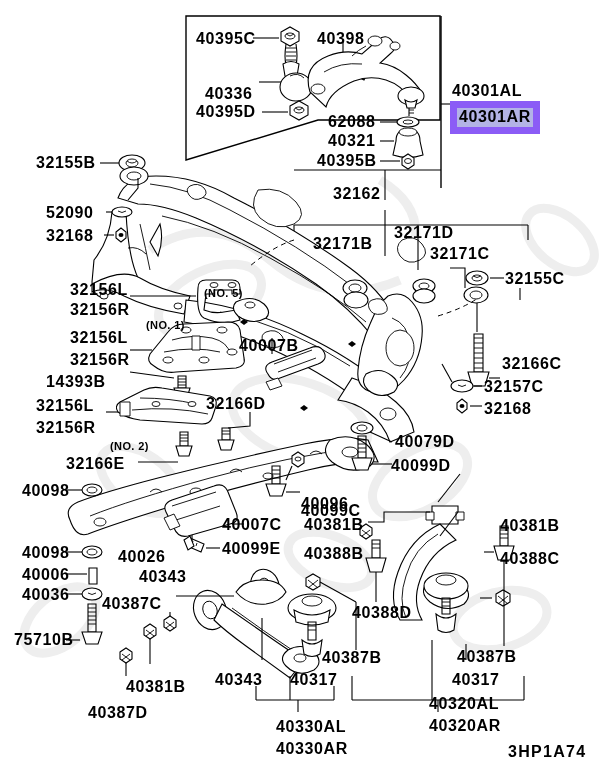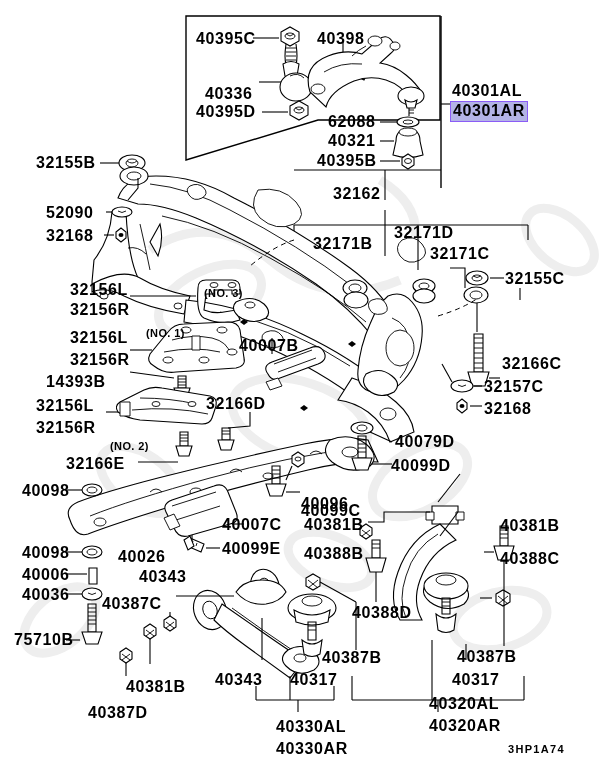--- a/index.html
+++ b/index.html
@@ -14,28 +14,28 @@
     position:absolute;
     font-family:"Liberation Sans","DejaVu Sans",sans-serif;
     font-size:16px;
     font-weight:700;
     color:#000000;
     white-space:nowrap;
     letter-spacing:0.6px;
     line-height:1;
   }
   .lbl.sm{font-size:11px;letter-spacing:0.4px;}
-  .lbl.code{font-size:11px;font-weight:700;letter-spacing:1.3px;}
+  .lbl.code{font-size:16px;font-weight:700;letter-spacing:1.3px;}
   .hl{
     position:absolute;
     font-family:"Liberation Sans","DejaVu Sans",sans-serif;
     font-size:16px;font-weight:700;color:#000;
     white-space:nowrap;letter-spacing:0.6px;line-height:1;
     background:#b3b3e6;
-    border:1px solid #8b5cf6;
+    border:7px solid #8b5cf6;
     padding:1px 2px 2px 2px;
   }
   svg.art{position:absolute;left:0;top:0;width:609px;height:768px;}
   .wm{fill:none;stroke:#eeeeee;stroke-width:9;}
   .ln{fill:none;stroke:#000;stroke-width:1.1;}
   .ln2{fill:none;stroke:#000;stroke-width:1.4;}
   .thin{fill:none;stroke:#000;stroke-width:0.9;}
   .dash{fill:none;stroke:#000;stroke-width:1;stroke-dasharray:5 4;}
   .wht{fill:#ffffff;stroke:#000;stroke-width:1.1;}
   .wht2{fill:#ffffff;stroke:#000;stroke-width:0.9;}
@@ -508,24 +508,24 @@
 
   <div class="lbl" style="left:452px;top:83px">40301AL</div>
   <div class="hl" style="left:450px;top:101px">40301AR</div>
 
   <div class="lbl" style="left:36px;top:155px">32155B</div>
   <div class="lbl" style="left:46px;top:205px">52090</div>
   <div class="lbl" style="left:46px;top:228px">32168</div>
 
   <div class="lbl" style="left:70px;top:282px">32156L</div>
   <div class="lbl" style="left:70px;top:302px">32156R</div>
-  <div class="lbl sm" style="left:204px;top:288px">(NO. 3)</div>
+  <div class="lbl sm" style="left:204px;top:288px">(NO. 5)</div>
 
   <div class="lbl" style="left:70px;top:330px">32156L</div>
-  <div class="lbl sm" style="left:146px;top:328px">(NO. 1)</div>
+  <div class="lbl sm" style="left:146px;top:320px">(NO. 1)</div>
   <div class="lbl" style="left:70px;top:352px">32156R</div>
 
   <div class="lbl" style="left:46px;top:374px">14393B</div>
   <div class="lbl" style="left:36px;top:398px">32156L</div>
   <div class="lbl" style="left:36px;top:420px">32156R</div>
   <div class="lbl sm" style="left:110px;top:441px">(NO. 2)</div>
   <div class="lbl" style="left:206px;top:396px">32166D</div>
   <div class="lbl" style="left:66px;top:456px">32166E</div>
 
   <div class="lbl" style="left:333px;top:186px">32162</div>

